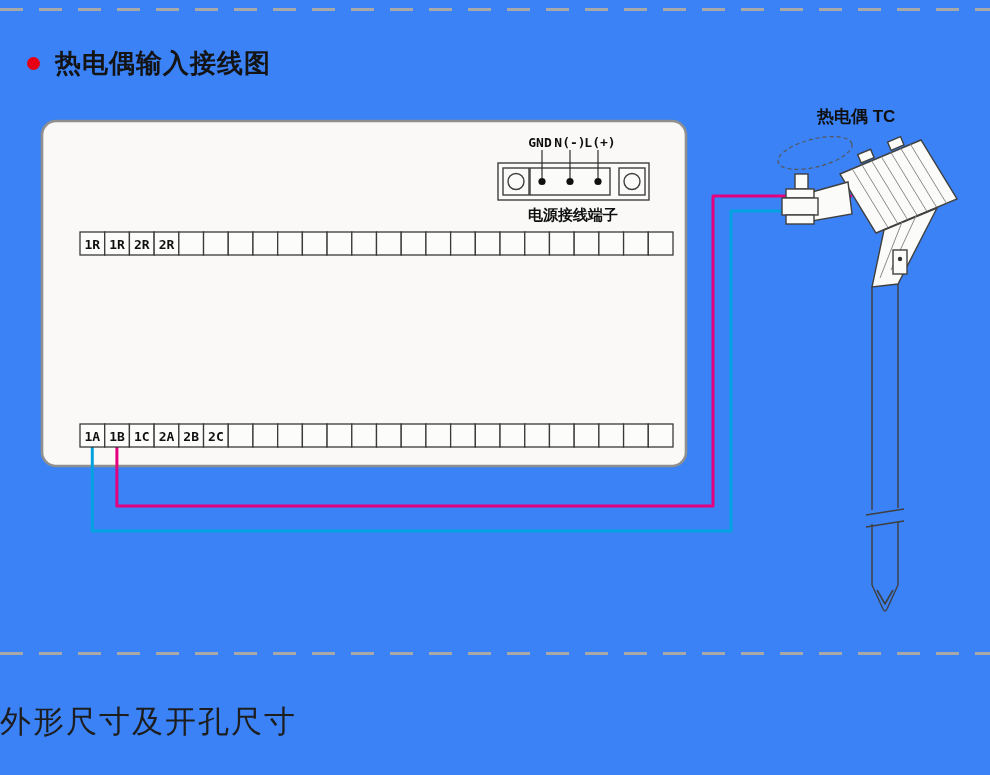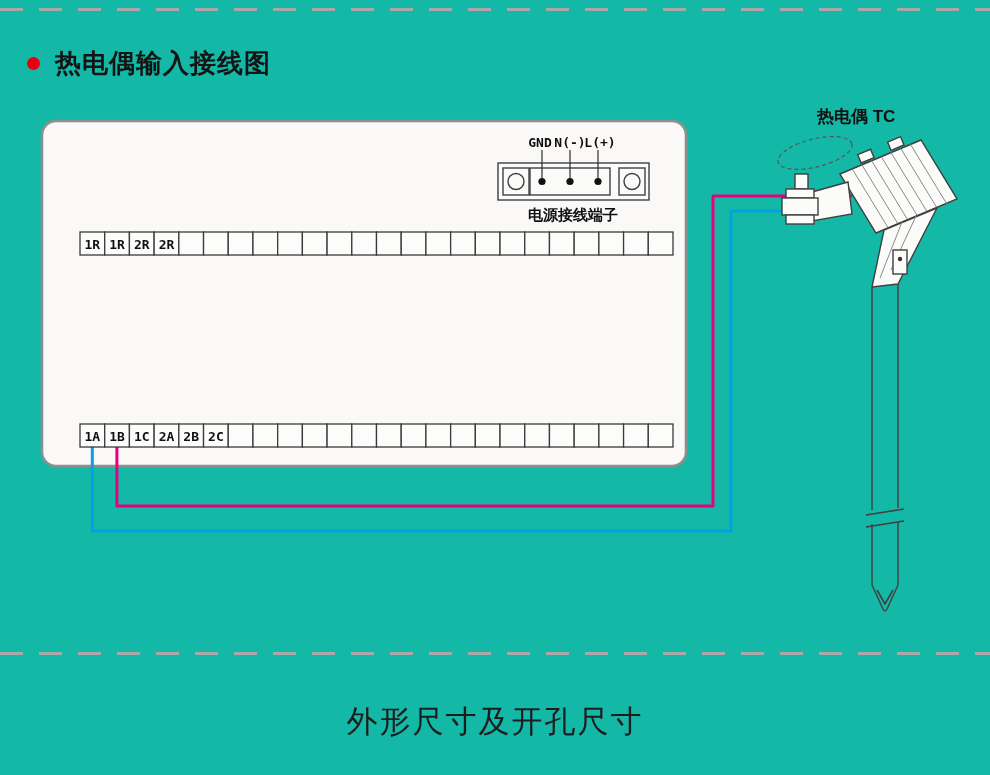--- a/index.html
+++ b/index.html
@@ -1,26 +1,26 @@
 <!DOCTYPE html>
 <html><head>
 <meta charset="utf-8">
 <style>
   *{margin:0;padding:0;box-sizing:border-box}
   html,body{width:990px;height:775px}
   body{background:#f7f7f5;font-family:"Liberation Sans",sans-serif;overflow:hidden}
-  .canvas{position:relative;width:990px;height:775px;background:#14b8a6}
+  .canvas{position:relative;width:990px;height:775px;background:#3b82f6}
   .dash{position:absolute;left:0;width:100%;height:3px;
         background:repeating-linear-gradient(90deg,#a8a8a8 0 23px,transparent 23px 39px)}
   .dash.top{top:8px}
   .dash.bottom{top:652px}
   .title-row{position:absolute;top:46px;left:27px;display:flex;align-items:center;gap:15px}
   .bullet{width:13px;height:13px;border-radius:50%;background:#e60012;flex:0 0 auto}
   .section-title{font-size:26px;font-weight:bold;color:#141414;letter-spacing:1px}
-  .bottom-title{position:absolute;top:701px;left:0;width:100%;text-align:center;
+  .bottom-title{position:absolute;top:701px;left:0;width:100%;
                 font-size:31px;font-weight:500;color:#1d1d1d;letter-spacing:2px}
   svg{position:absolute;top:0;left:0}
   .panel{fill:#faf9f8;stroke:#8f8f8f;stroke-width:2.6}
   .outline{fill:none;stroke:#3f3f3f;stroke-width:1.4}
   .fillw{fill:#fbfbfa;stroke:#3f3f3f;stroke-width:1.4}
   .cell{fill:#fcfcfb;stroke:#3a3a3a;stroke-width:1.3}
   .cell-label,.pwr-label{font:bold 13px "DejaVu Sans Mono",monospace;text-anchor:middle;fill:#101010}
   .caption{font:bold 15px "Liberation Sans",sans-serif;text-anchor:middle;fill:#101010}
   .tc-label{font:bold 17px "Liberation Sans",sans-serif;fill:#101010}
   .wire{fill:none;stroke-width:3;stroke-linejoin:round;stroke-linecap:butt}

